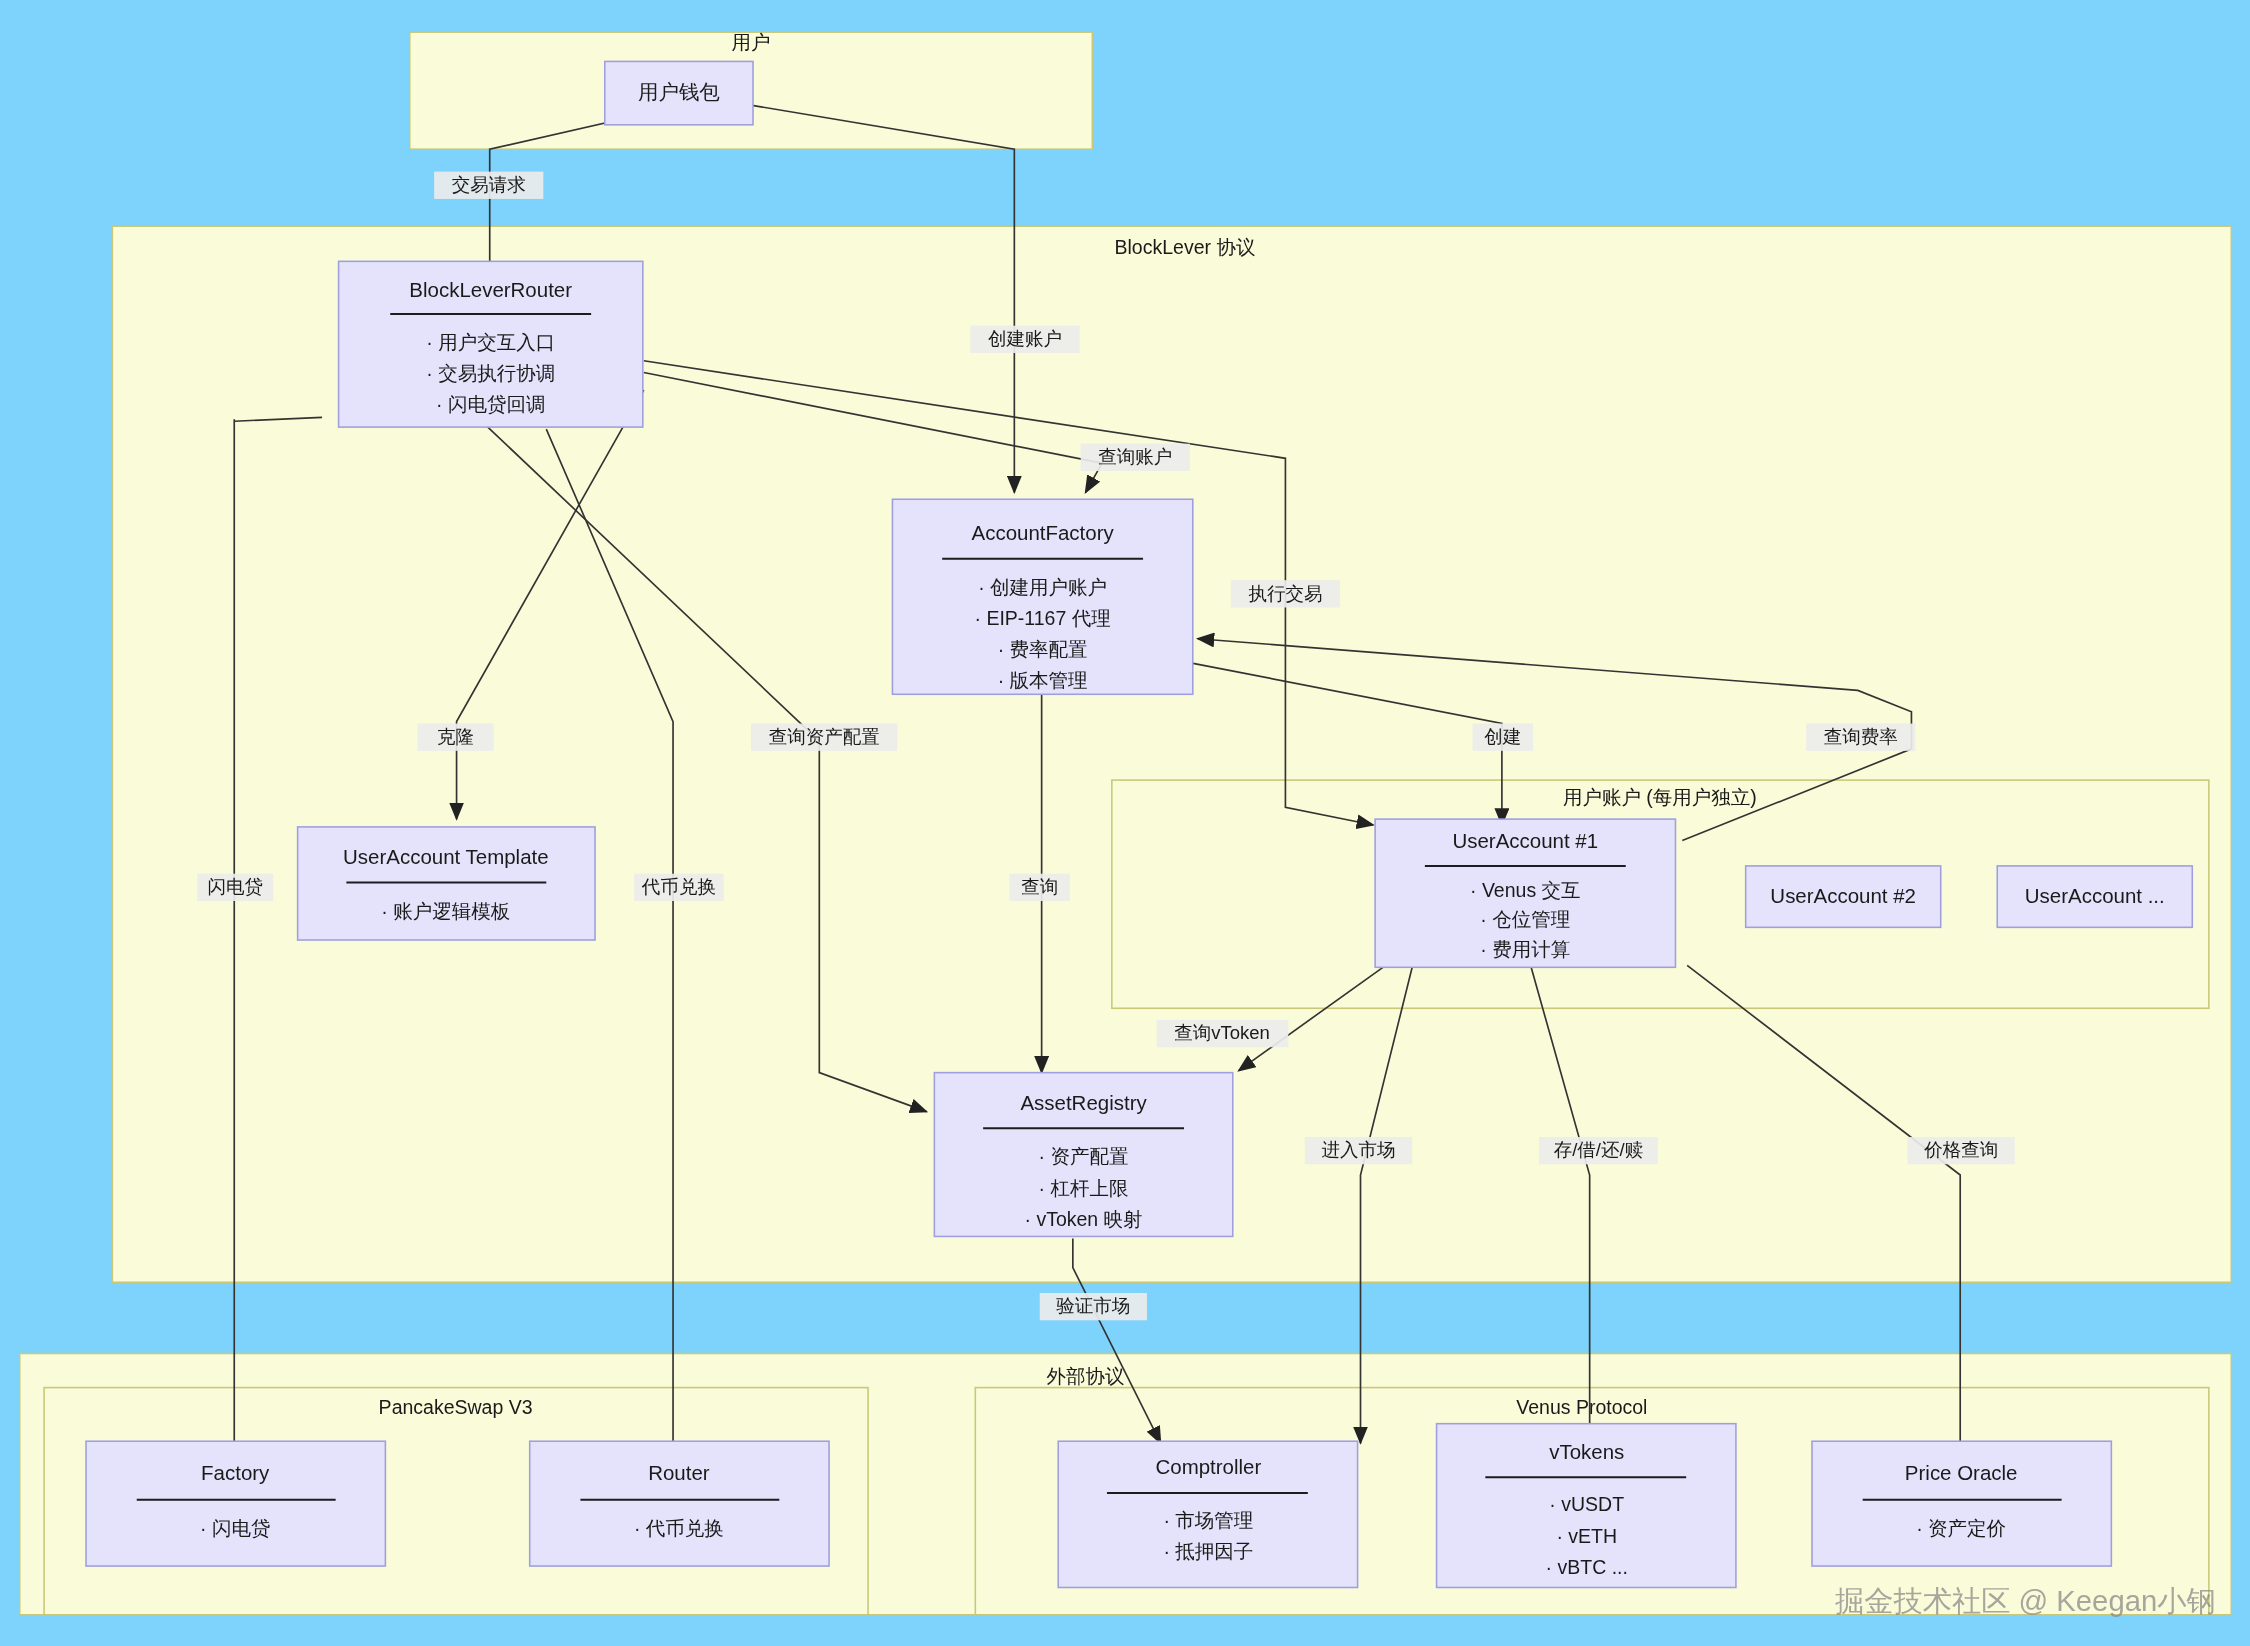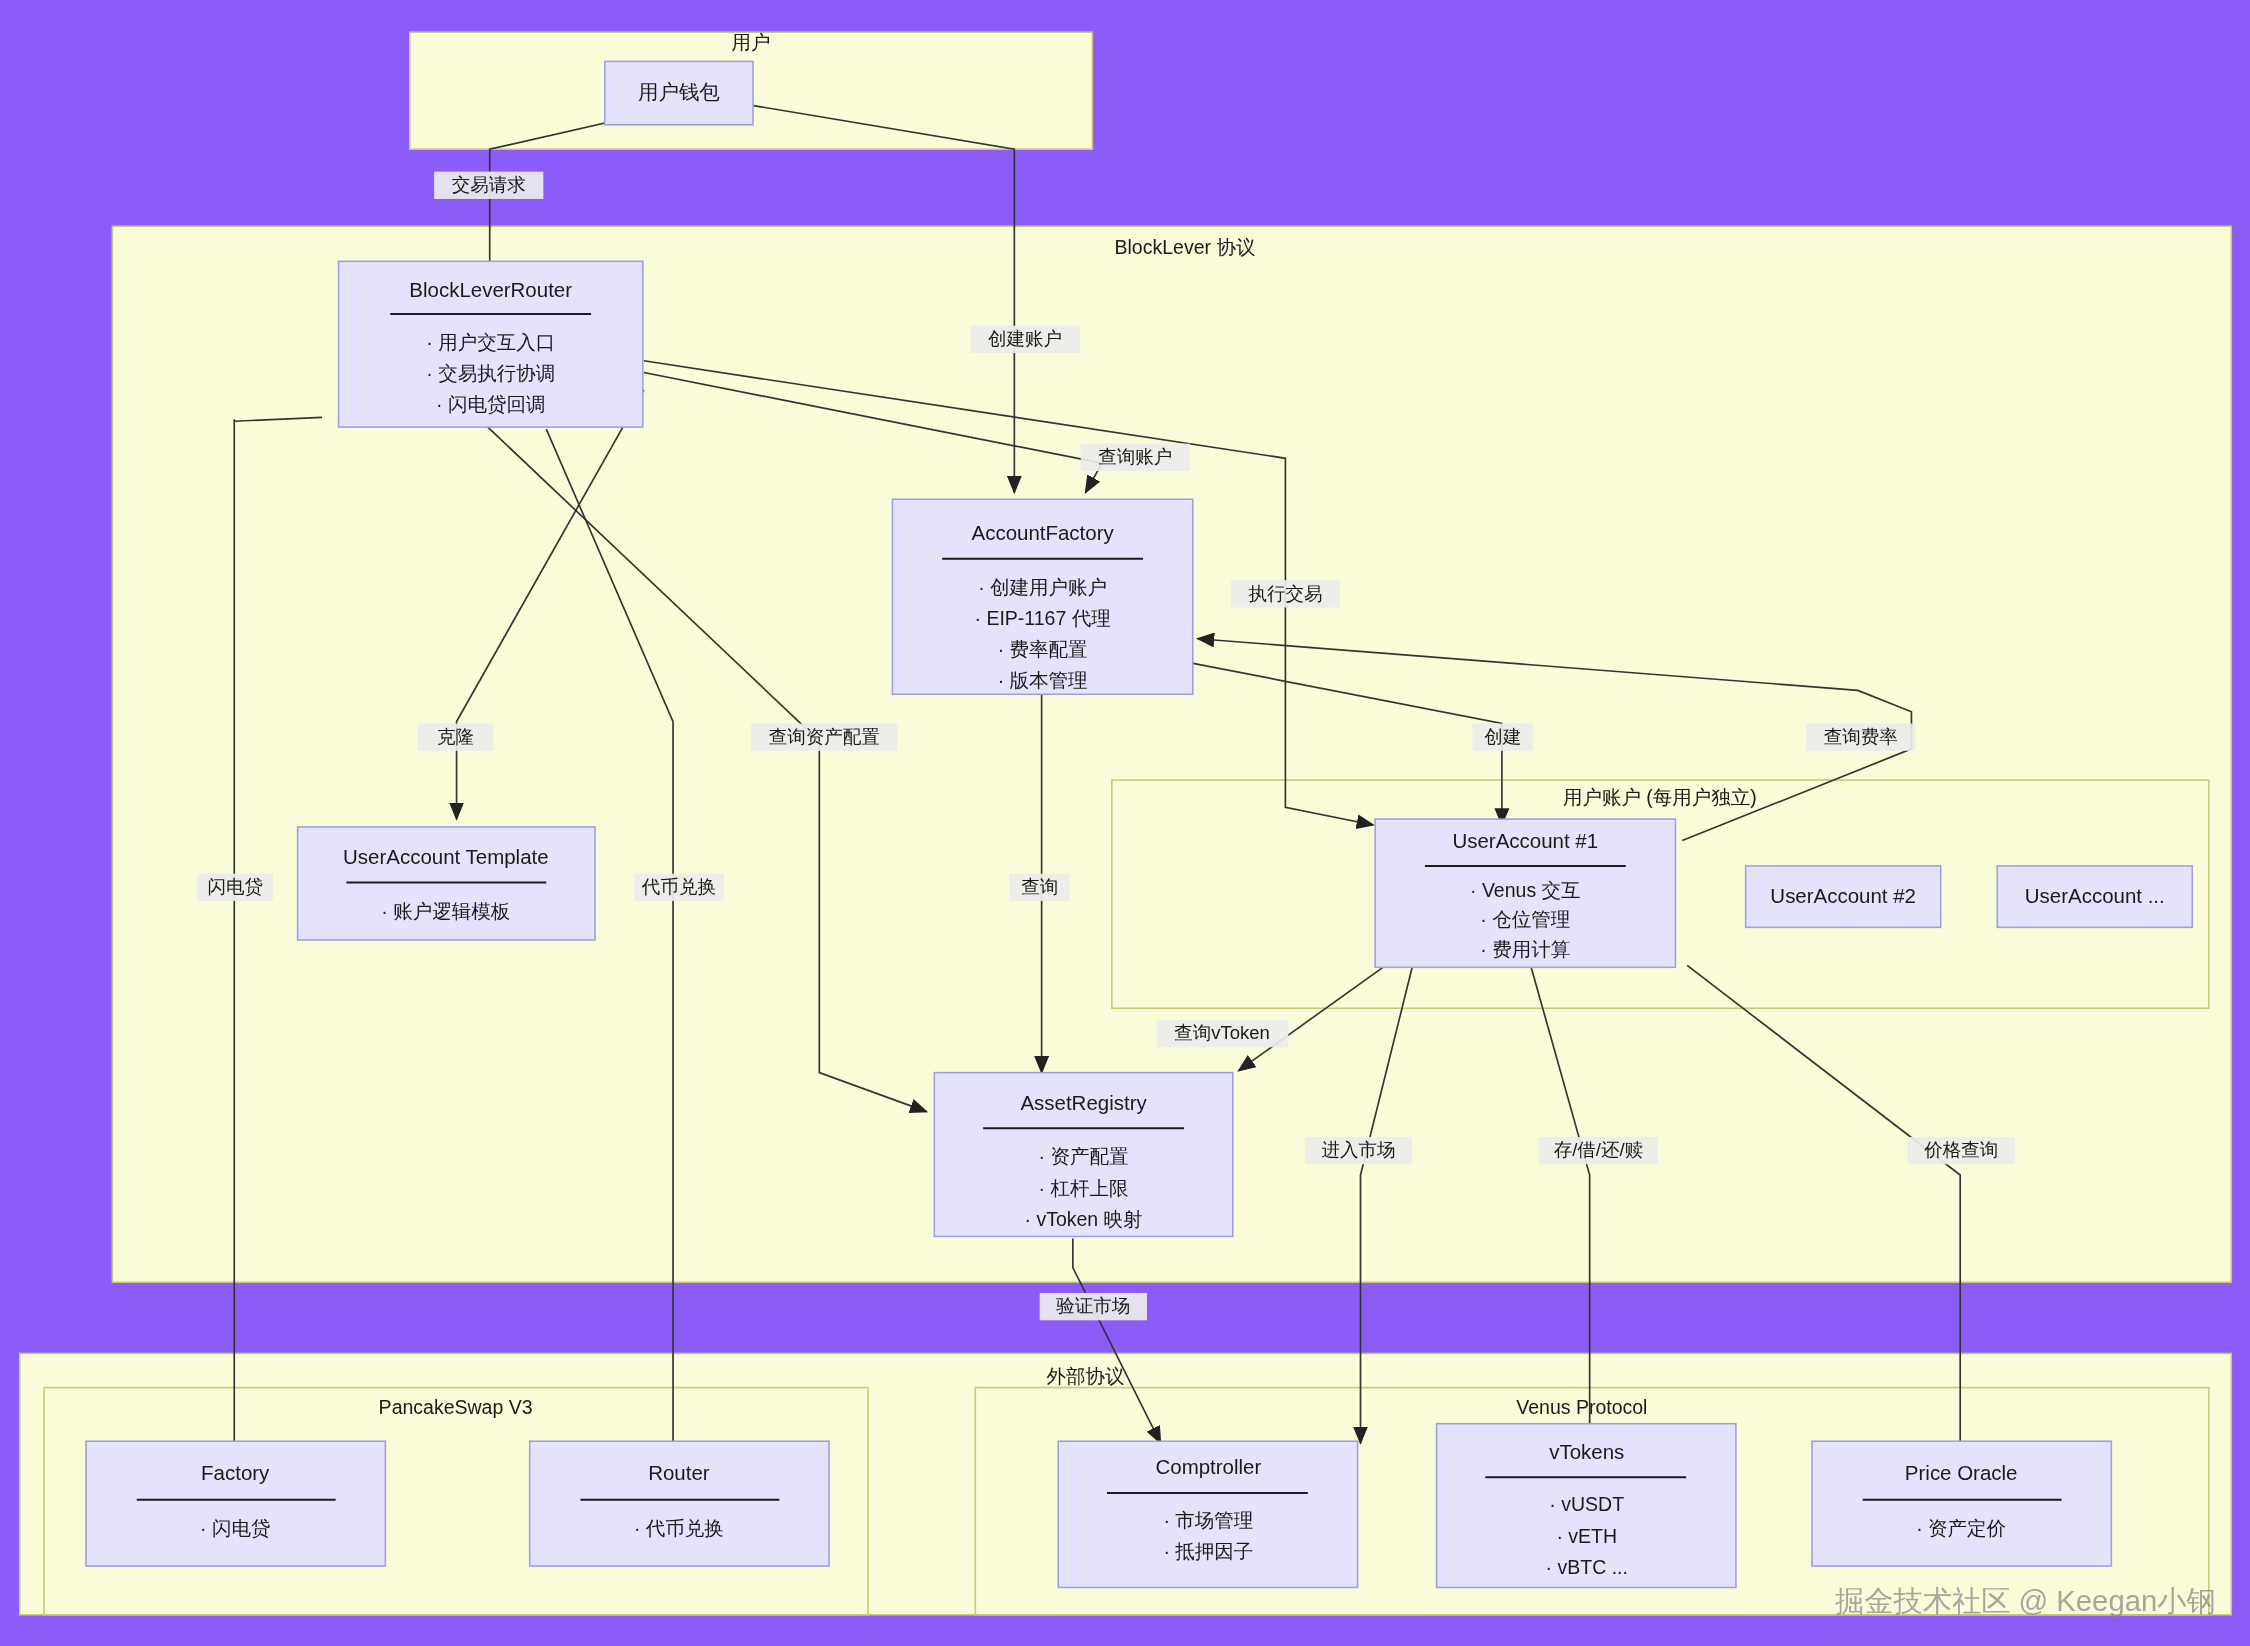--- a/index.html
+++ b/index.html
@@ -1,17 +1,17 @@
 <!DOCTYPE html>
 <html><head>
 <meta charset="utf-8">
 <style>
   html,body{margin:0;padding:0;background:#ffffff;}
   body{font-family:"Liberation Sans","DejaVu Sans",sans-serif;}
-  #stage{position:relative;width:2251px;height:1646px;background:#8b5cf6;overflow:hidden;}
+  #stage{position:relative;width:2251px;height:1646px;background:#7dd3fc;overflow:hidden;}
   svg{position:absolute;left:0;top:0;width:2251px;height:1646px;}
   .grp{fill:#fafbd8;stroke:#c8c878;stroke-width:1.6;}
   .node{fill:#e5e3fb;stroke:#9e9ee0;stroke-width:1.6;}
   .sep{stroke:#1c1c1c;stroke-width:2;}
   .edge{fill:none;stroke:#333333;stroke-width:1.7;}
   text{fill:#1a1a1a;font-family:"Liberation Sans","DejaVu Sans",sans-serif;}
   .t-title{font-size:21px;text-anchor:middle;}
   .t-grp{font-size:20px;text-anchor:middle;}
   .t-item{font-size:20px;text-anchor:middle;}
   .t-lbl{font-size:19px;text-anchor:middle;}

